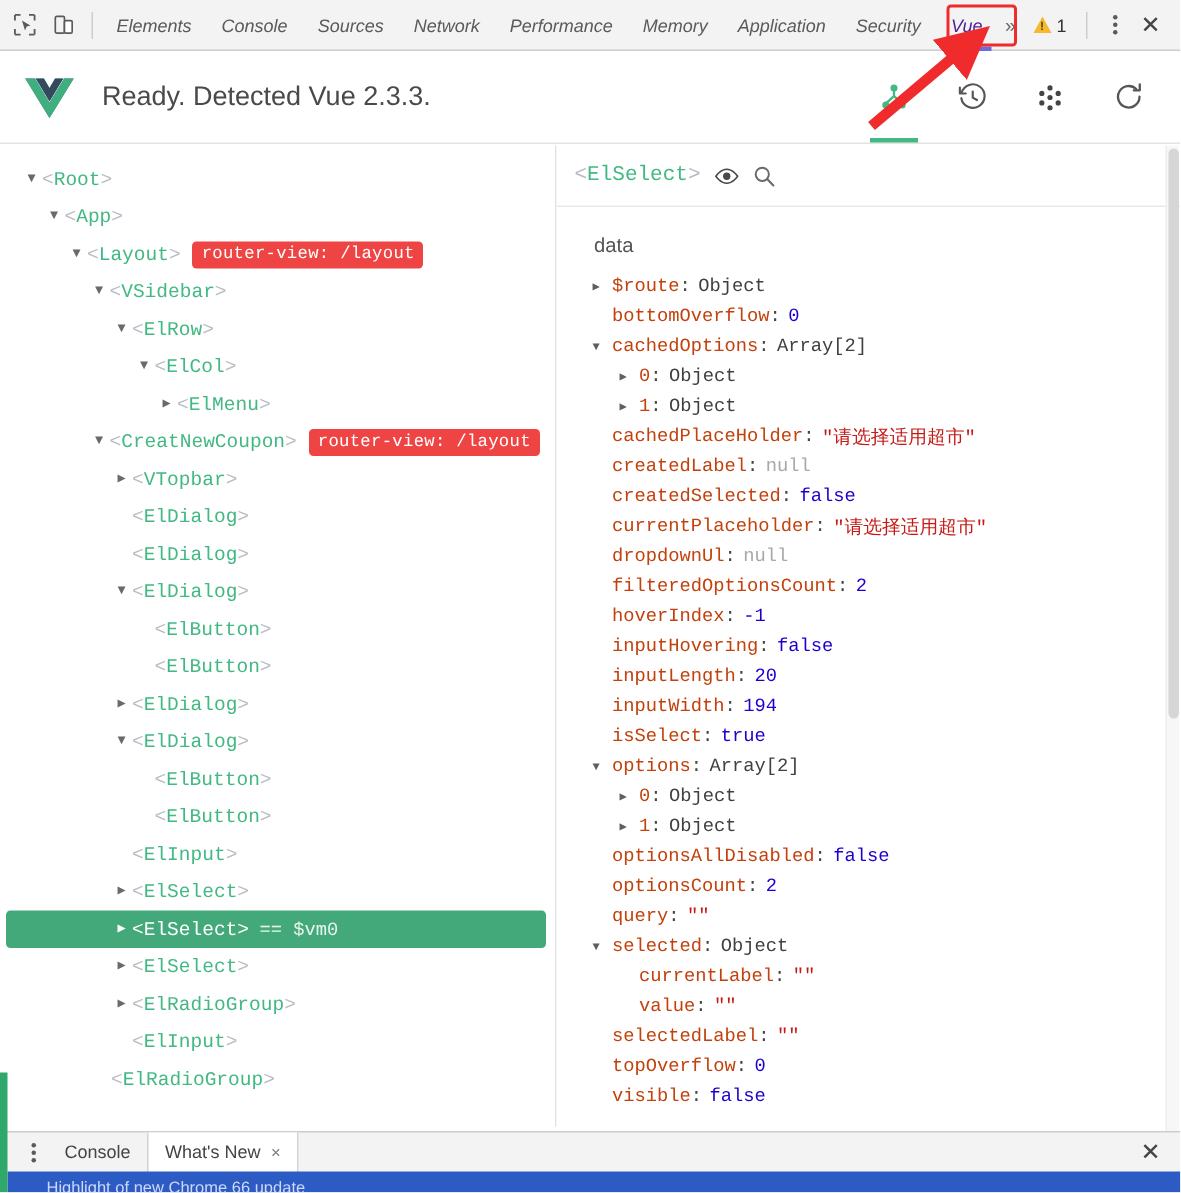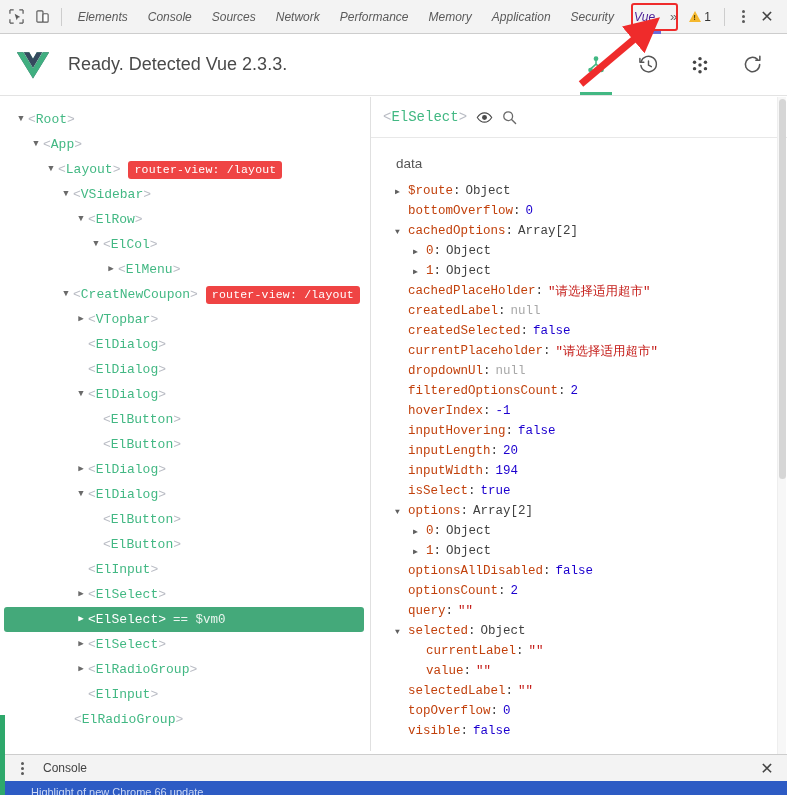--- a/index.html
+++ b/index.html
@@ -811,20 +811,23 @@
     <line x1="581" y1="84" x2="645" y2="30" stroke="#ef2b2b" stroke-width="7" marker-end="url(#ah)"></line>
   </svg>
 
   <div class="drawer">
     <div class="kebab">
         <i></i>
         <i></i>
         <i></i>
       </div>
     <div class="drawer-tab">Console</div>
+    <div class="drawer-tab active">
+      <span>What's New</span><span class="x">×</span>
+    </div>
     <div class="close-x">✕</div>
   </div>
 
   <div class="blue-bar">
     <span>Highlight of new Chrome 66 update</span>
   </div>
 
   <div class="edge-strip"></div>
 
 </div>

